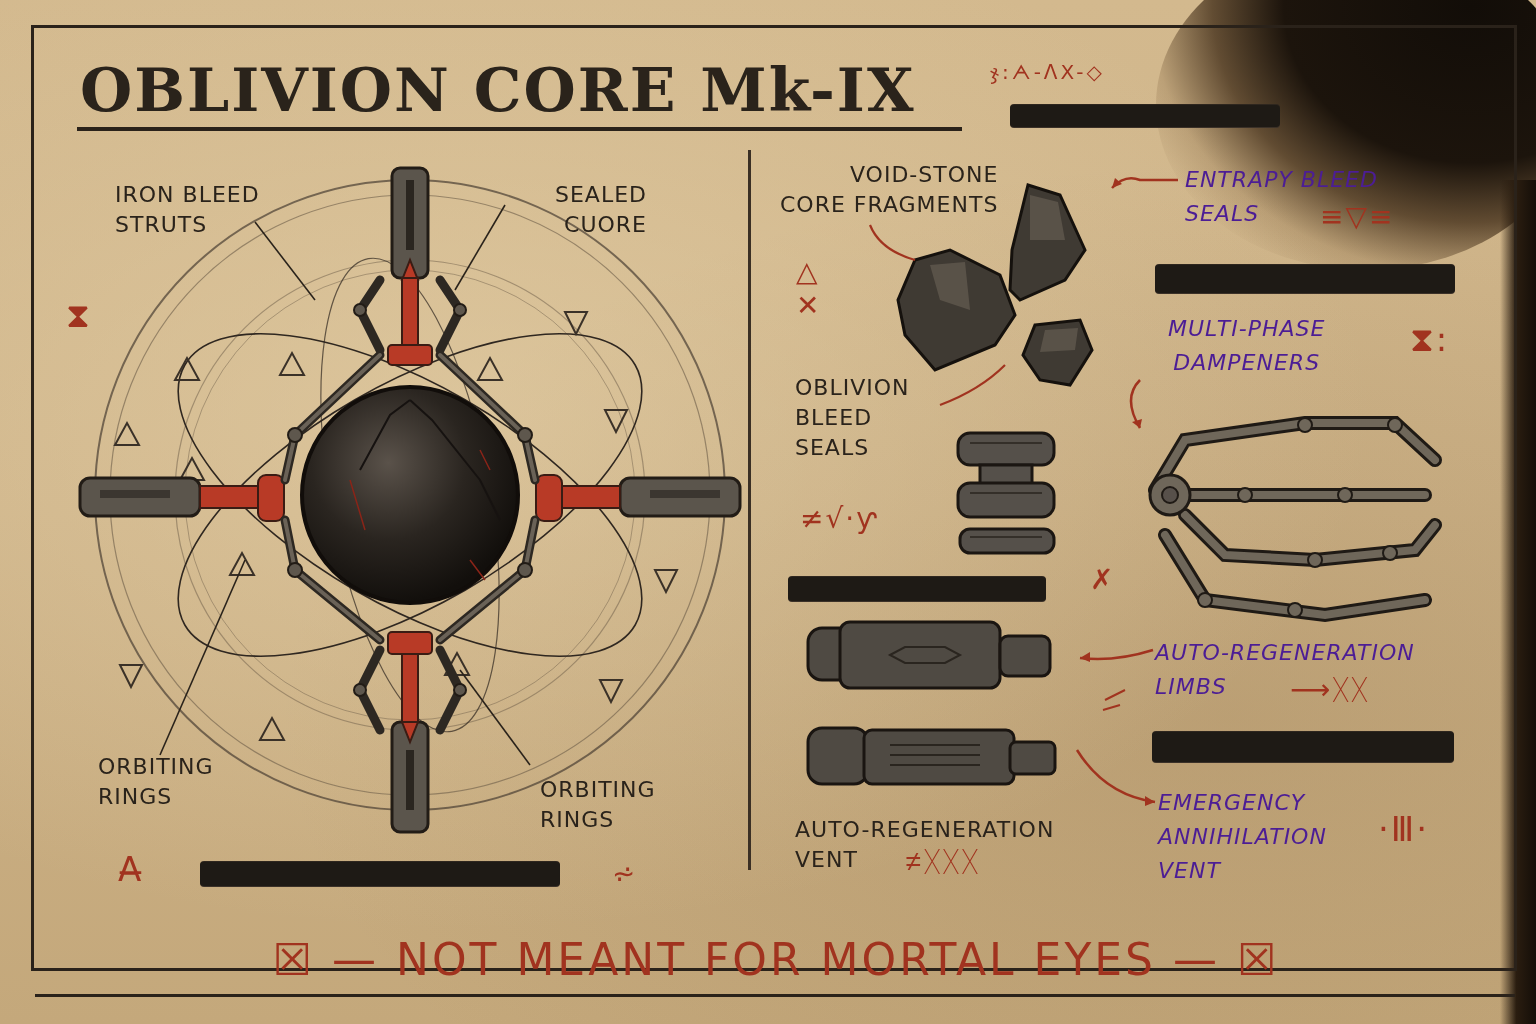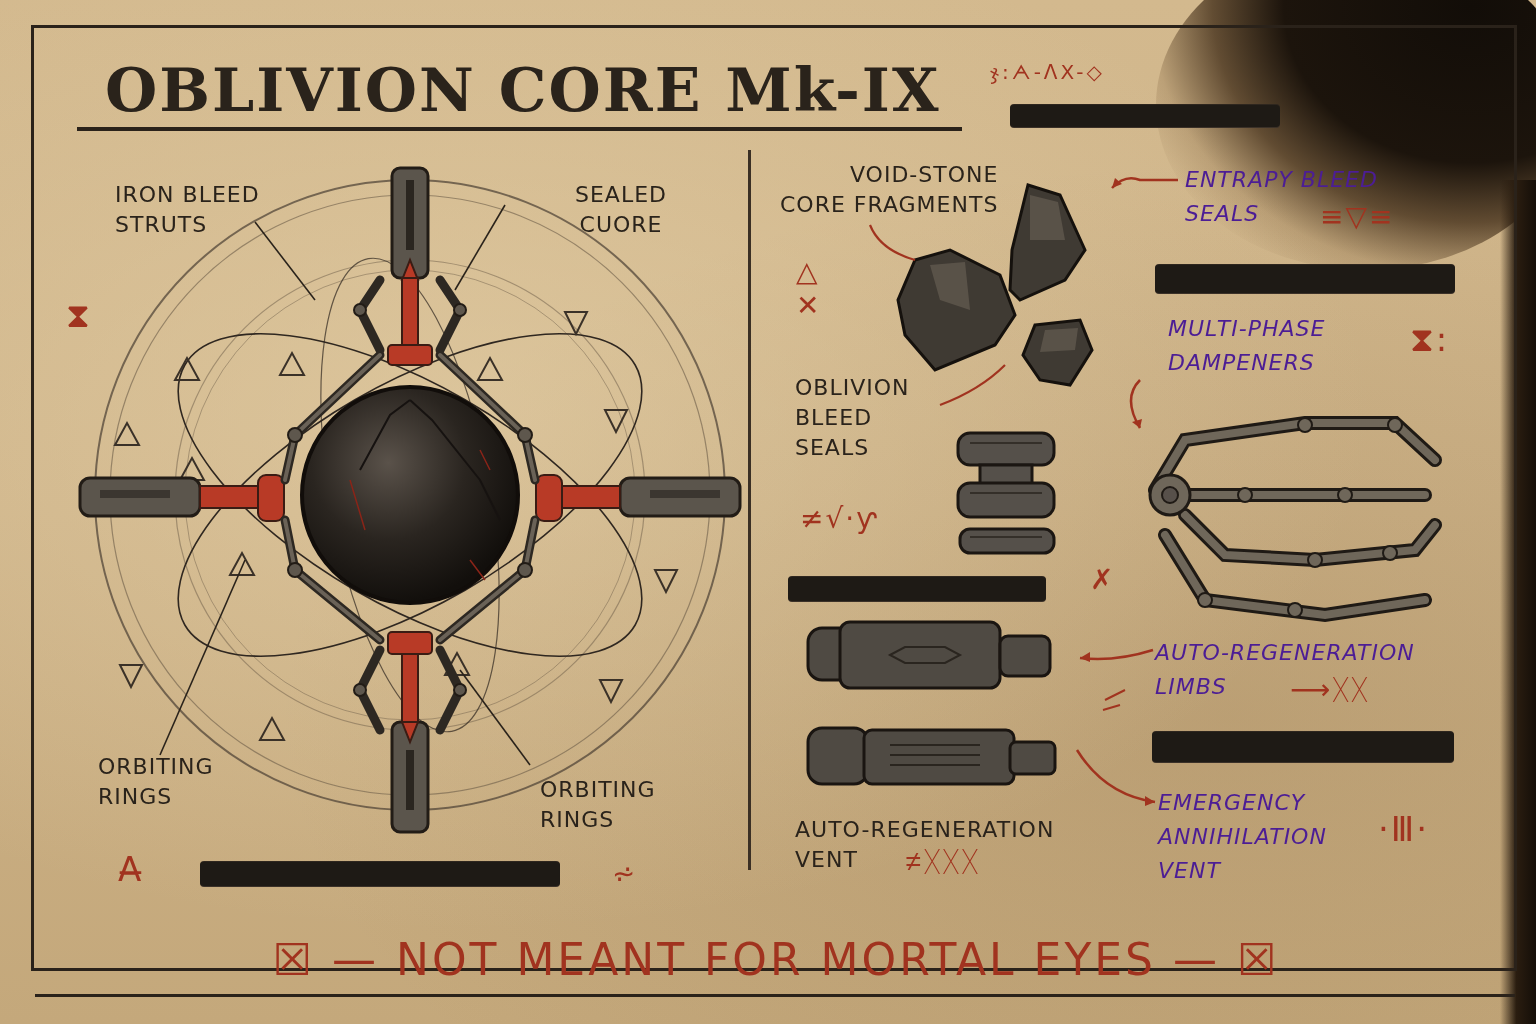--- a/index.html
+++ b/index.html
@@ -24,21 +24,21 @@
     position:absolute; right:0; top:180px; width:36px; height:844px;
     background: linear-gradient(90deg, rgba(0,0,0,0) 0%, #2a1d10 45%, #140e08 100%);
   }
   .frame {
     position:absolute; left:31px; top:25px; width:1486px; height:946px;
     border:3px solid #2a221a; box-sizing:border-box;
   }
   .title {
     position:absolute; left:80px; top:50px; width:880px; height:80px;
     font-family:"DejaVu Serif", serif; font-size:60px; font-weight:bold;
-    color:#2a231b; letter-spacing:2px; line-height:80px;margin-left:25px;
+    color:#2a231b; letter-spacing:2px; line-height:80px;
   }
   .title-rule {
     position:absolute; left:77px; top:127px; width:885px; height:4px; background:#2a221a;
   }
   .divider {
     position:absolute; left:748px; top:150px; width:3px; height:720px; background:#3a2f24;
   }
   .bottom-rule {
     position:absolute; left:35px; top:994px; width:1480px; height:3px; background:#2a221a;
   }
@@ -173,21 +173,21 @@
   <g stroke="#2a231b" stroke-width="1.6" fill="none">
     <path d="M195 72 L255 150"></path>
     <path d="M445 55 L395 140"></path>
     <path d="M100 605 L185 410"></path>
     <path d="M470 615 L400 520"></path>
   </g>
 </svg>
 
 <div class="label" style="left:115px; top:180px;">IRON BLEED
 STRUTS</div>
-<div class="label" style="left:555px; top:180px; text-align:center;margin-left:20px;">SEALED
+<div class="label" style="left:555px; top:180px; text-align:right;">SEALED
 CUORE</div>
 <div class="label" style="left:98px; top:752px;">ORBITING
 RINGS</div>
 <div class="label" style="left:540px; top:775px;">ORBITING
 RINGS</div>
 
 <div class="glyph" style="left:66px; top:298px; font-size:34px;">⧗</div>
 <div class="glyph" style="left:118px; top:852px; font-size:34px;">A̶</div>
 <div class="redacted" style="left:200px; top:862px; width:360px; height:24px;"></div>
 <div class="glyph" style="left:612px; top:860px;">⩫</div>
@@ -216,21 +216,21 @@
 
 <svg style="left:1100px; top:168px;" width="80" height="30" viewBox="0 0 80 30">
   <path d="M78 12 L40 12 Q25 6 12 20" fill="none" stroke="#a1331f" stroke-width="2.5"></path>
   <path d="M12 20 l3 -10 l7 6 z" fill="#a1331f"></path>
 </svg>
 <div class="label red" style="left:1185px; top:163px;">ENTRAPY BLEED
 SEALS</div>
 <div class="glyph" style="left:1320px; top:203px;">≡▽≡</div>
 <div class="redacted" style="left:1155px; top:265px; width:300px; height:28px;"></div>
 
-<div class="label red" style="left:1168px; top:312px;">MULTI-PHASE
+<div class="label red" style="left:1168px; top:312px;text-align:center;">MULTI-PHASE
 DAMPENERS</div>
 <div class="glyph" style="left:1410px; top:322px; font-size:34px;">⧗:</div>
 
 <div class="label" style="left:795px; top:373px;">OBLIVION
 BLEED
 SEALS</div>
 <div class="glyph" style="left:800px; top:505px;">≠√·ƴ</div>
 
 <svg style="left:950px; top:425px;" width="110" height="140" viewBox="0 0 110 140">
   <g fill="#55504a" stroke="#1b1612" stroke-width="3">

